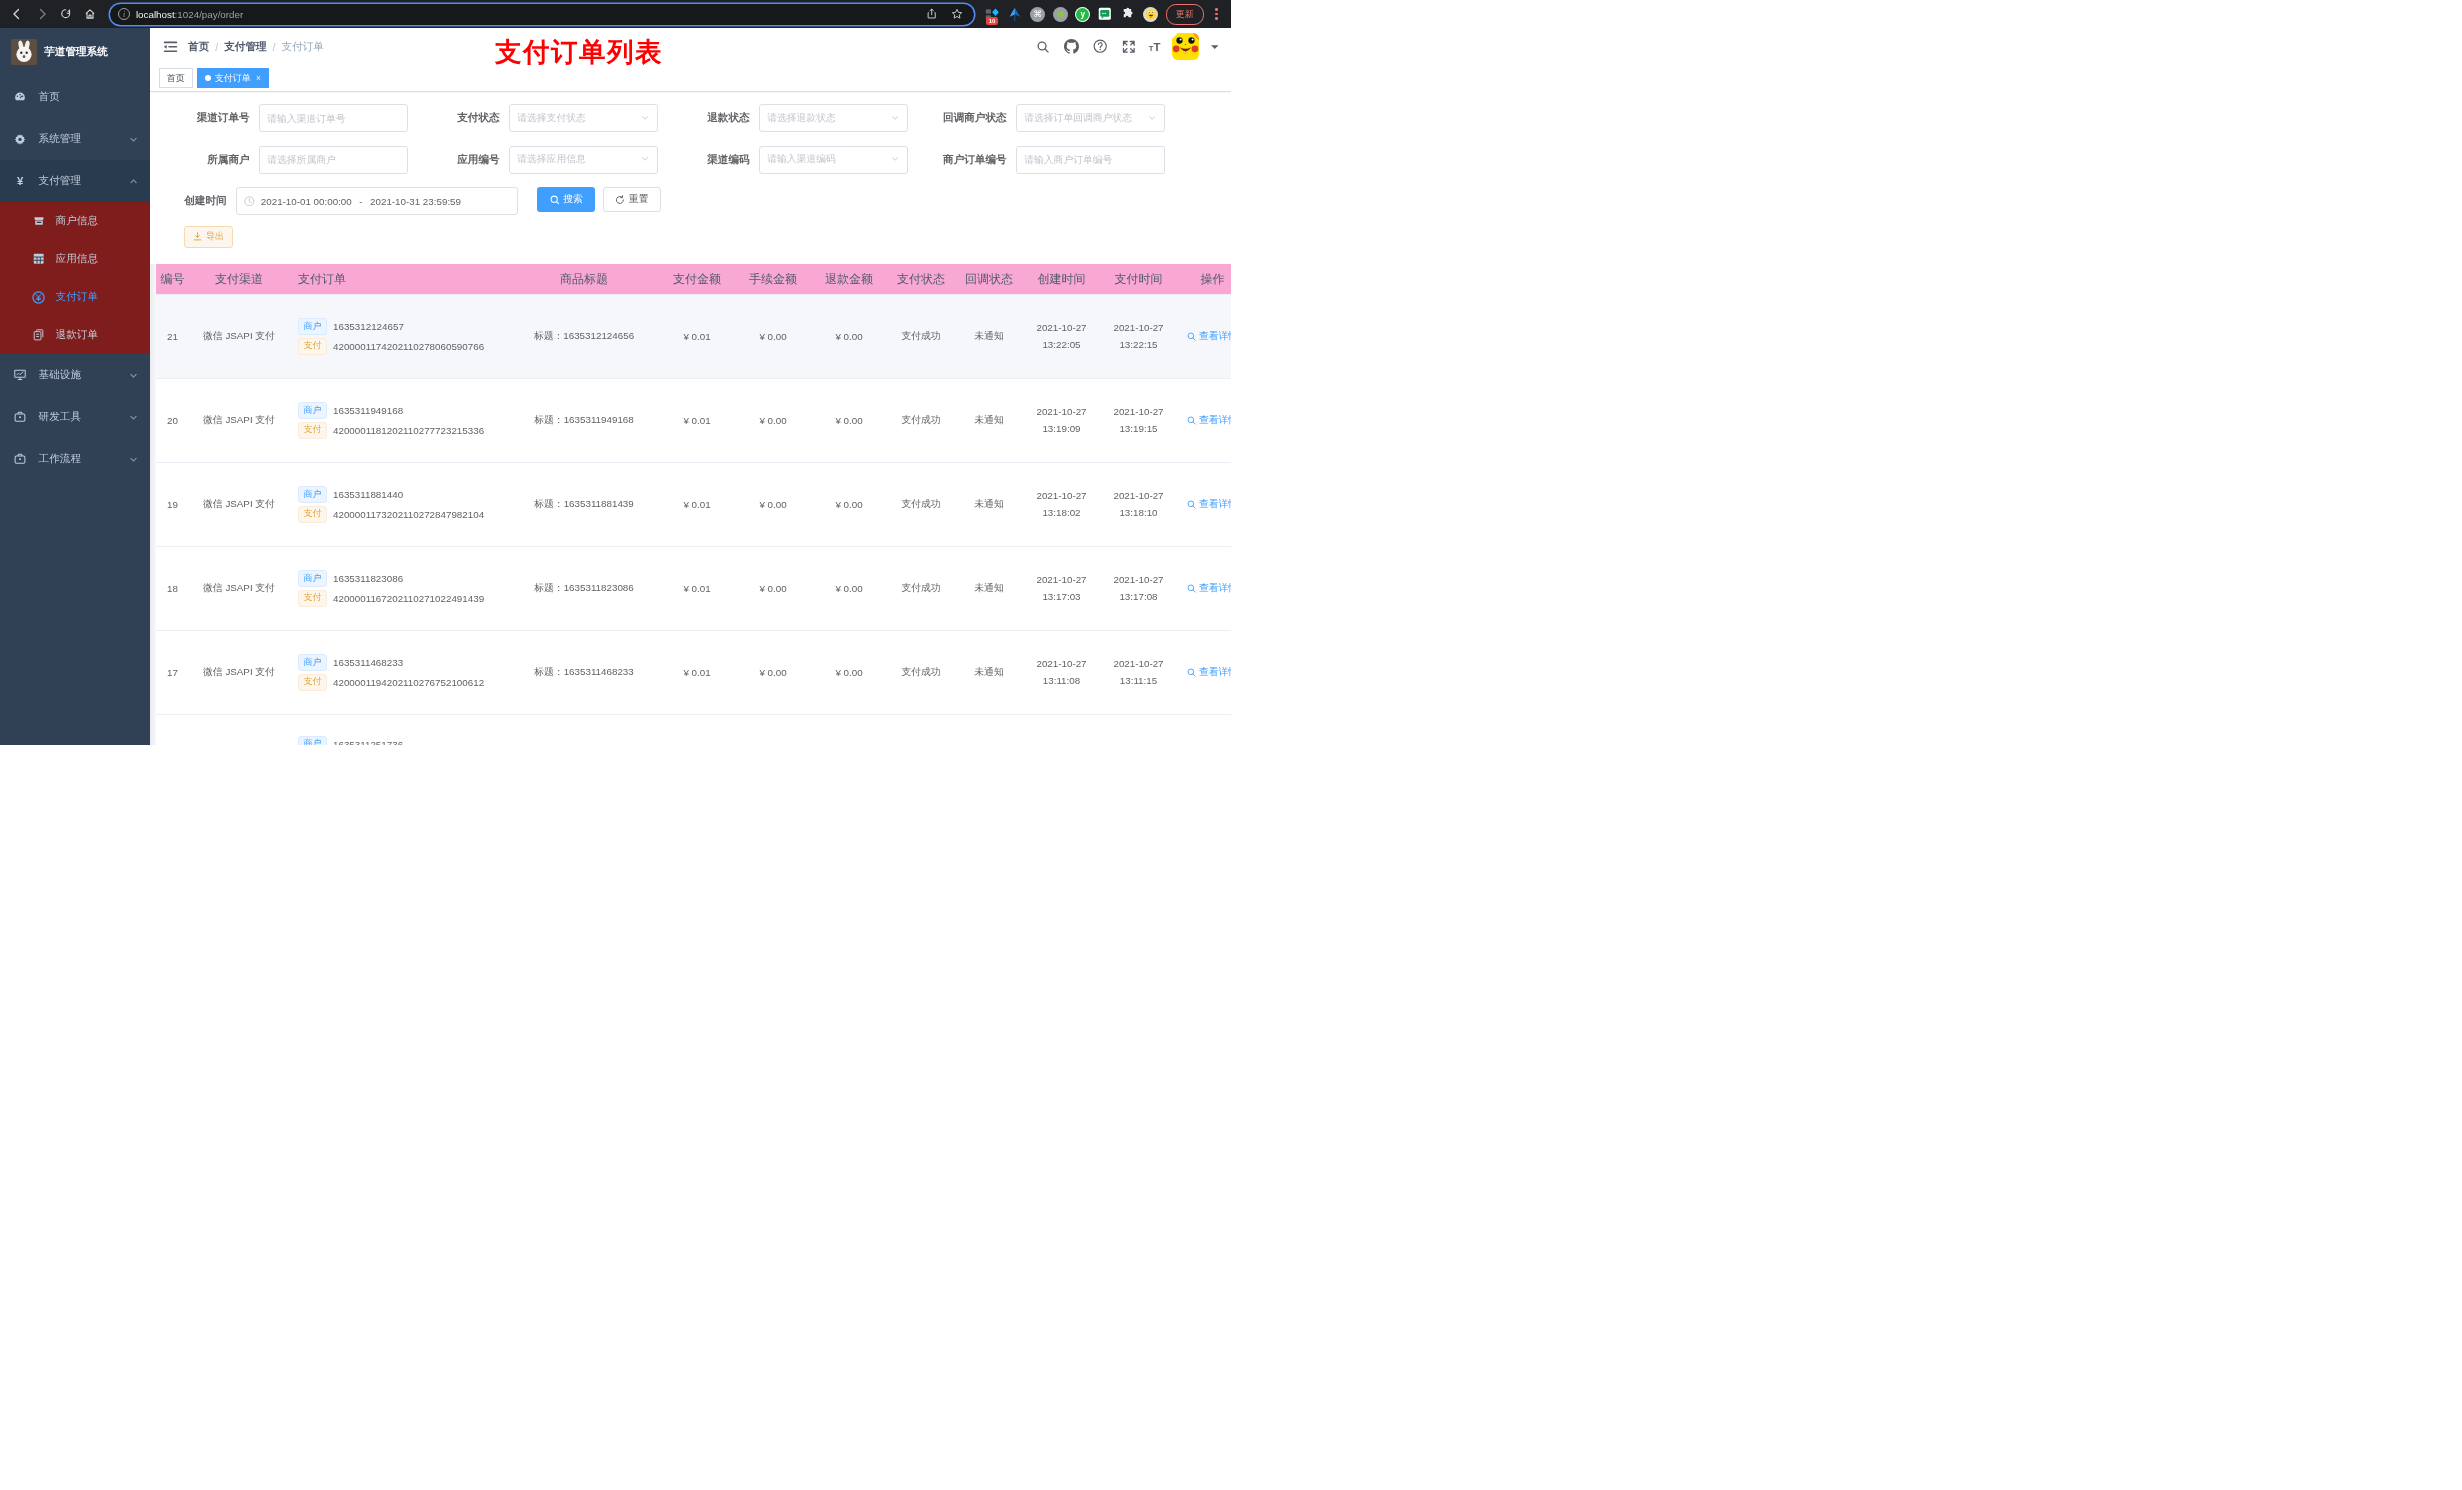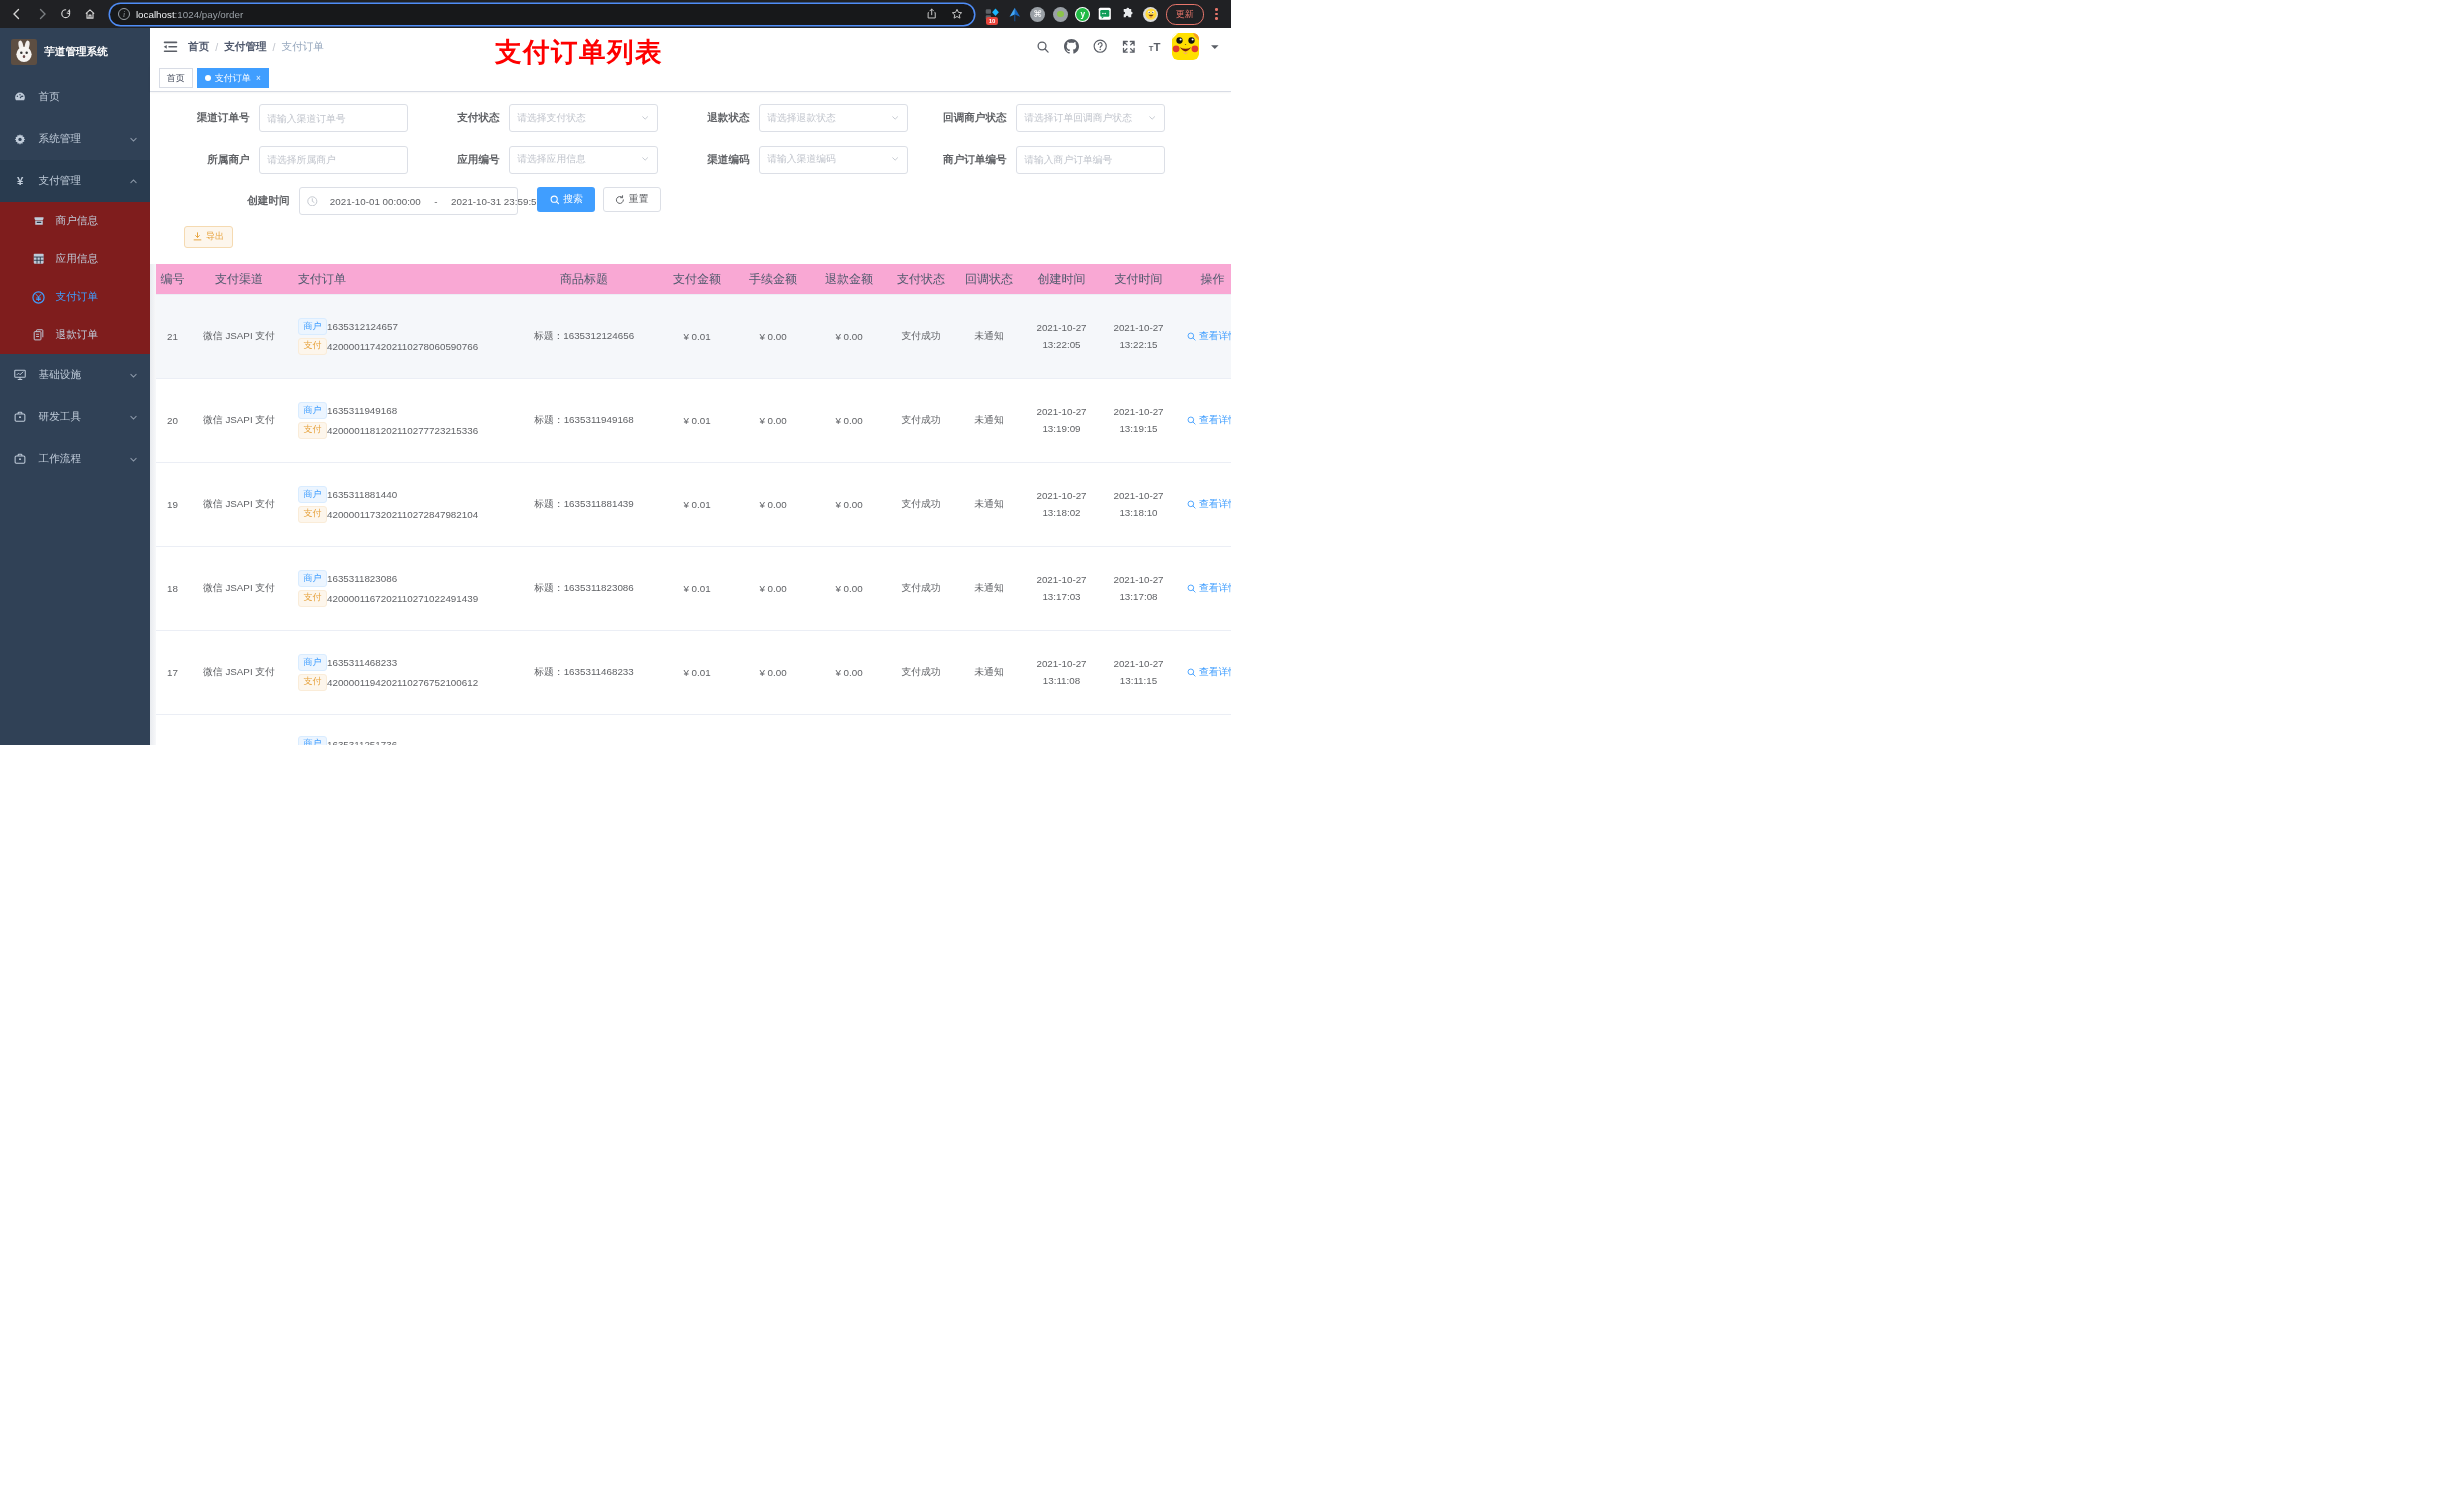--- a/index.html
+++ b/index.html
@@ -75,21 +75,21 @@
   .filter-row { display:flex; padding-left:7.6px; margin-bottom:13.6px; }
   .f-item { width:250px; display:flex; align-items:center; flex:0 0 auto; }
   .f-item .lbl { flex:1; text-align:right; padding-right:9px; font-size:10.6px; color:#606266; font-weight:700; white-space:nowrap; }
   .ctl { width:149px; height:28px; border:0.8px solid #dcdfe6; border-radius:3px; background:#fff; display:flex;
     align-items:center; padding:0 7.6px; flex:0 0 auto; cursor:pointer; }
   .ctl input { border:none; outline:none; width:100%; font-size:9.8px; color:#606266; background:transparent;
     font-family:"Liberation Sans","DejaVu Sans",sans-serif; }
   .ctl input::placeholder { color:#c0c4cc; }
   .ctl .ph { flex:1; font-size:9.8px; color:#c0c4cc; white-space:nowrap; overflow:hidden; }
   .ctl .sel-chev { color:#c0c4cc; flex:0 0 auto; }
-  .date-ctl { width:219px; gap:12px; }
+  .date-ctl { width:282px; gap:6px; }
   .date-ctl .dval { font-size:9.8px; color:#606266; white-space:nowrap; }
   .date-ctl .dsep { color:#606266; font-size:9.8px; padding:0 1.5px; }
   .clock { color:#c0c4cc; flex:0 0 auto; }
   .btn { height:25px; border-radius:3px; font-size:9.8px; display:inline-flex; align-items:center; gap:3.8px;
     padding:0 11.4px; cursor:pointer; border:0.8px solid transparent; }
   .btn-primary { background:#409eff; color:#fff; margin-left:19.7px; }
   .btn-plain { background:#fff; color:#606266; border-color:#dcdfe6; margin-left:7.6px; }
   .btn-export { background:#fdf6ec; color:#e6a23c; border-color:#f5dab1; height:22px; font-size:9px; padding:0 8.3px;
     margin:3px 0 0 34px; }
 
@@ -101,21 +101,21 @@
   col.c-id{width:33px;} col.c-ch{width:100px;} col.c-ord{width:220px;} col.c-title{width:150px;}
   col.c-amt{width:76px;} col.c-fee{width:76px;} col.c-rf{width:76px;} col.c-st{width:68px;}
   col.c-nt{width:68px;} col.c-ct{width:77px;} col.c-pt{width:77px;} col.c-op{width:71px;}
   thead th { background:#f9a8d4; height:30px; font-size:12px; color:#515a6e; font-weight:400; text-align:center;
     border-bottom:0.8px solid #ebeef5; white-space:nowrap; overflow:hidden; }
   thead th.al { text-align:left; padding-left:9px; }
   tbody td { height:84px; border-bottom:0.8px solid #ebeef5; font-size:9.8px; color:#606266; text-align:center;
     vertical-align:middle; overflow:hidden; white-space:nowrap; }
   tbody tr.hovered td { background:#f5f7fa; }
   td.order-cell { text-align:left; padding-left:9px; }
-  .ord-line { display:flex; align-items:center; }
+  .ord-line { display:flex; align-items:center; gap:6px; }
   .ord-line + .ord-line { margin-top:3px; }
   .pill { font-size:9px; padding:1.5px 4.5px; border-radius:3px; border:0.8px solid; line-height:1.3; flex:0 0 auto; }
   .pill-blue { color:#409eff; background:#ecf5ff; border-color:#d9ecff; }
   .pill-yellow { color:#e6a23c; background:#fdf6ec; border-color:#faecd8; }
   .two-line span { display:block; line-height:1.75; }
   .detail-link { color:#409eff; cursor:pointer; display:inline-flex; align-items:center; gap:3px; }
   .id-cell { color:#606266; }
 </style>
 </head>
 <body>

